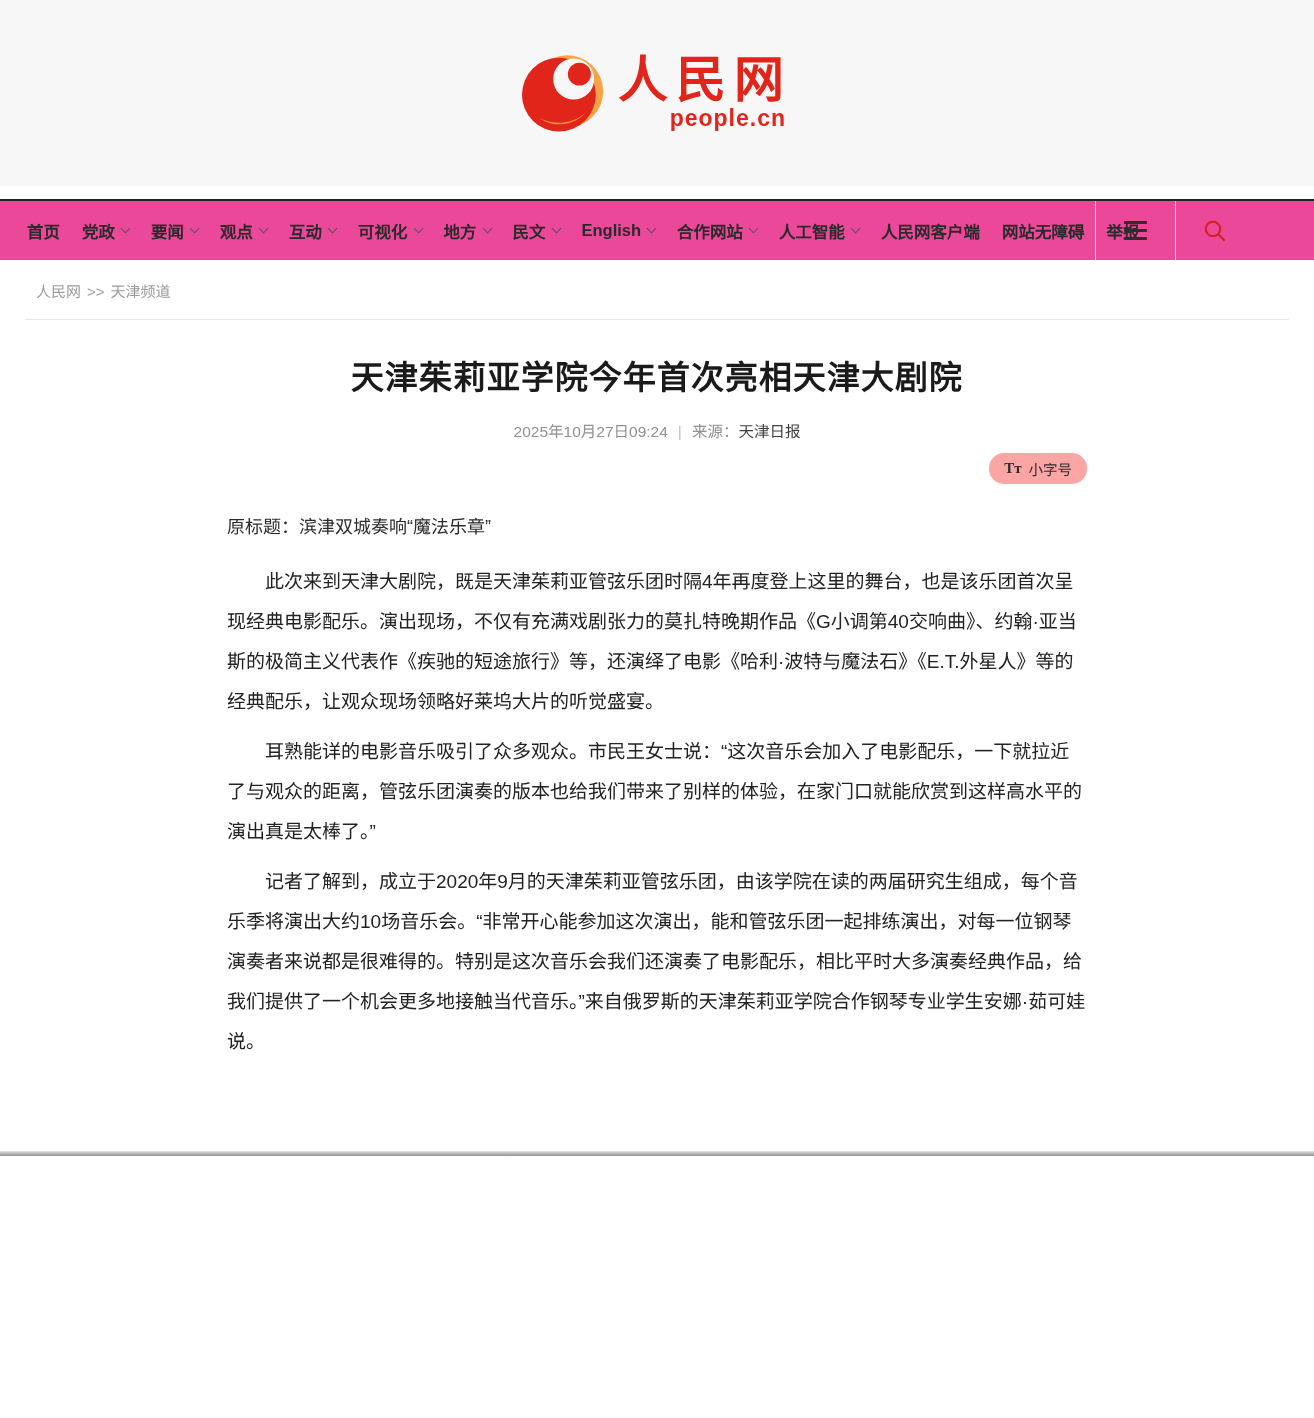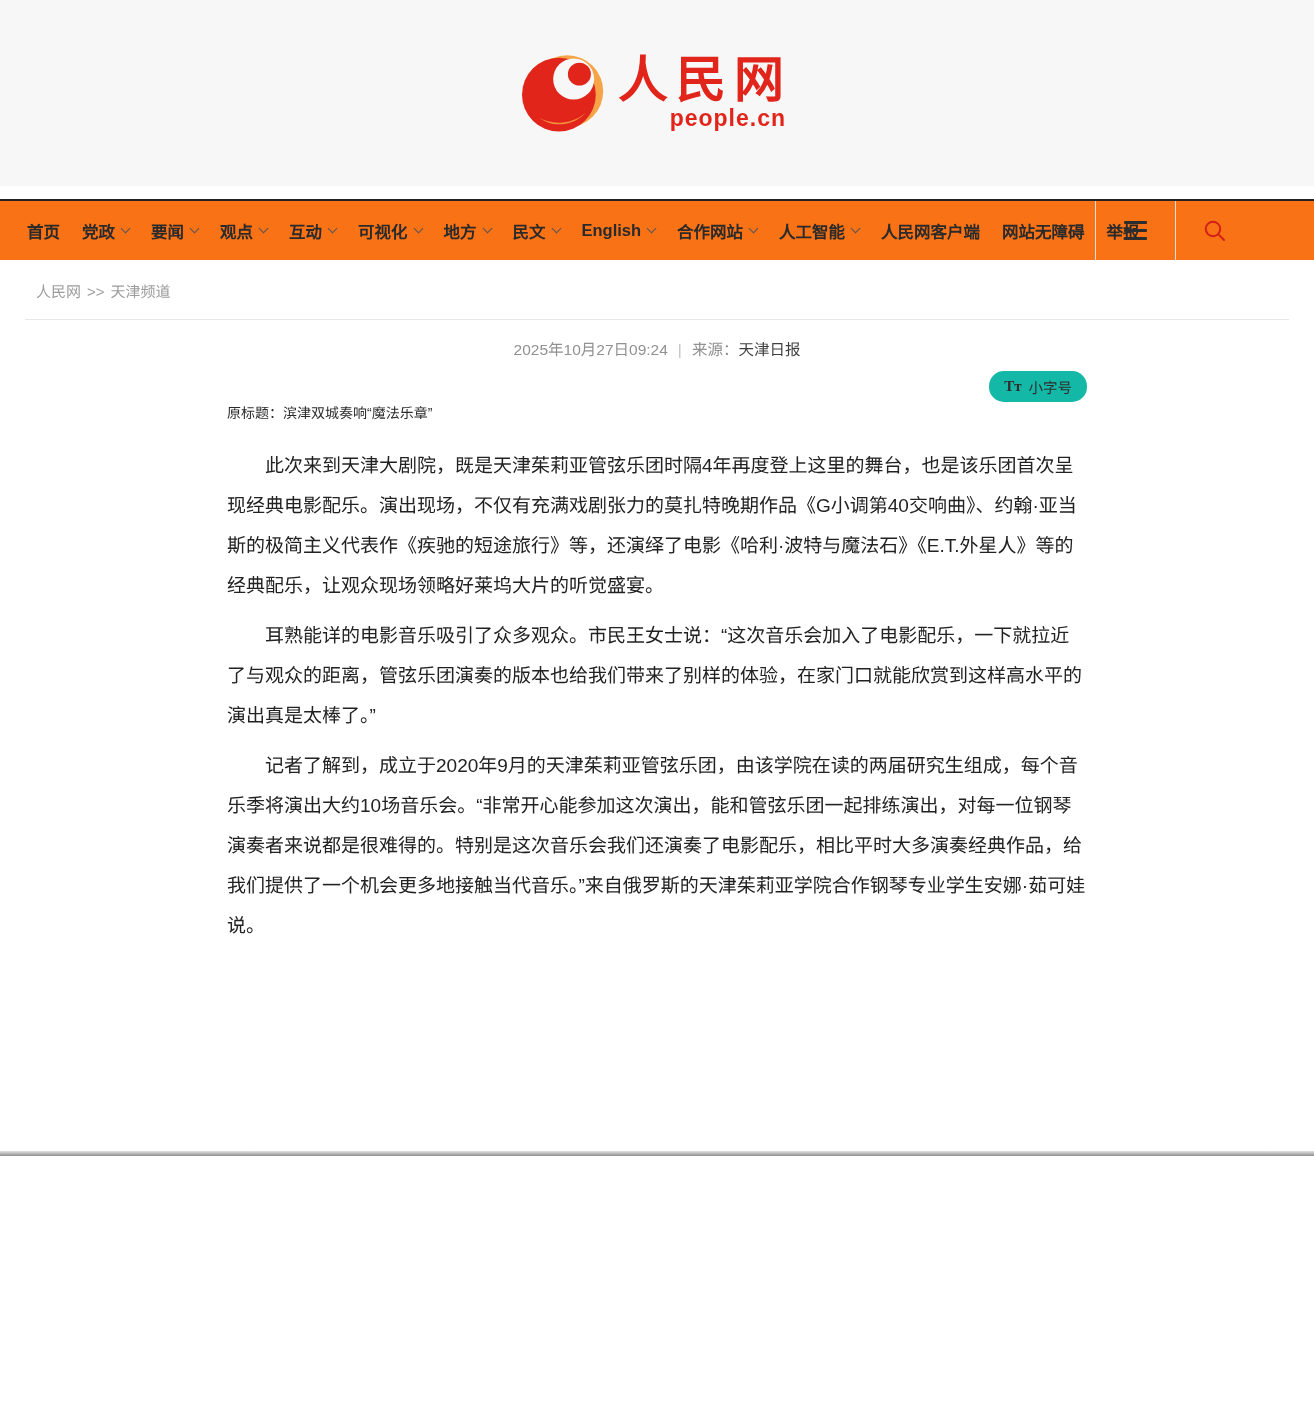--- a/index.html
+++ b/index.html
@@ -14,21 +14,21 @@
   .site-header { height:186px; background:#f7f7f7; display:flex; align-items:center; justify-content:center; }
   .logo { display:flex; align-items:center; gap:14px; cursor:pointer; }
   .logo-icon { width:82px; height:82px; display:block; }
   .logo-text { display:flex; flex-direction:column; align-items:flex-end; }
   .logo-cn { font-size:50px; font-weight:700; color:#e1251b; letter-spacing:8px; line-height:1.05; font-family:"Liberation Serif","DejaVu Serif",serif; }
   .logo-en { font-size:23px; font-weight:700; color:#e1251b; letter-spacing:1px; margin-top:-2px; margin-right:6px; }
   .header-gap { height:13px; background:#ffffff; }
 
   
   .main-nav {
-    position:relative; height:61px; background:#f97316;
+    position:relative; height:61px; background:#ec4899;
     border-top:2px solid #222; display:flex; align-items:center;
     padding-left:27px;
   }
   .nav-items { display:flex; align-items:center; gap:22px; }
   .nav-item { display:flex; align-items:center; font-size:16.5px; font-weight:600; color:#2a2a2a; cursor:pointer; white-space:nowrap; }
   .chev { display:inline-block; width:7px; height:7px; border-right:1.7px solid #555; border-bottom:1.7px solid #555; transform:rotate(45deg); margin-left:7px; margin-top:-4px; }
   .nav-right { position:absolute; right:84px; top:0; height:59px; display:flex; align-items:center; gap:24px; }
   .nav-divider { width:1px; height:59px; background:#e0e0e0; }
   .menu-button { background:none; border:none; cursor:pointer; display:flex; flex-direction:column; gap:5px; padding:4px; }
   .menu-button span { display:block; width:23px; height:3px; background:#2d2d2d; border-radius:1px; }
@@ -41,26 +41,26 @@
   .rule { margin:0 25px; border-top:1px solid #e7e7e7; }
 
   
   .article-wrap { width:860px; margin:0 auto; }
   .article-title { font-size:33px; font-weight:700; color:#1a1a1a; text-align:center; margin-top:34px; line-height:48px; letter-spacing:1px; }
   .meta { margin-top:17px; text-align:center; font-size:15.5px; color:#919191; }
   .meta .msep { margin:0 10px; color:#c0c0c0; }
   .meta .source { color:#3f3f3f; text-decoration:none; cursor:pointer; }
   .toolbar { margin-top:12px; display:flex; justify-content:flex-end; }
   .fontsize-pill {
-    display:flex; align-items:center; gap:7px; background:#14b8a6; border:none;
+    display:flex; align-items:center; gap:7px; background:#fca5a5; border:none;
     border-radius:15px; padding:5px 15px; font-size:14.5px; color:#2e2e2e; cursor:pointer;
     font-family:"Liberation Sans","DejaVu Sans",sans-serif;
   }
   .fontsize-pill .tt { font-weight:700; font-family:"Liberation Serif","DejaVu Serif",serif; font-size:15px; }
-  .orig-title { font-size:14px; color:#2b2b2b; }
+  .orig-title { margin-top:28px; font-size:18px; color:#2b2b2b; }
   .article-body { margin-top:24px; }
   .article-body p { font-size:19px; line-height:40px; color:#222; text-indent:2em; margin:0 0 10px; }
 
   
   .bottom-strip { position:absolute; left:0; bottom:0; width:100%; height:5px; background:linear-gradient(#e3e3e3,#8f8f8f); }
 </style>
 </head>
 <body>
 
 <div class="page">
@@ -153,20 +153,21 @@
       </button>
     </div>
   </nav>
 
   <div class="breadcrumb">
     <a>人民网</a><span class="sep">&gt;&gt;</span><a>天津频道</a>
   </div>
   <div class="rule"></div>
 
   <main class="article-wrap">
+    <h1 class="article-title">天津茱莉亚学院今年首次亮相天津大剧院</h1>
 
     <div class="meta">
       <span>2025年10月27日09:24</span><span class="msep">|</span><span>来源：</span><a class="source">天津日报</a>
     </div>
 
     <div class="toolbar">
       <button class="fontsize-pill">
         <span class="tt">Tᴛ</span>
         <span>小字号</span>
       </button>

